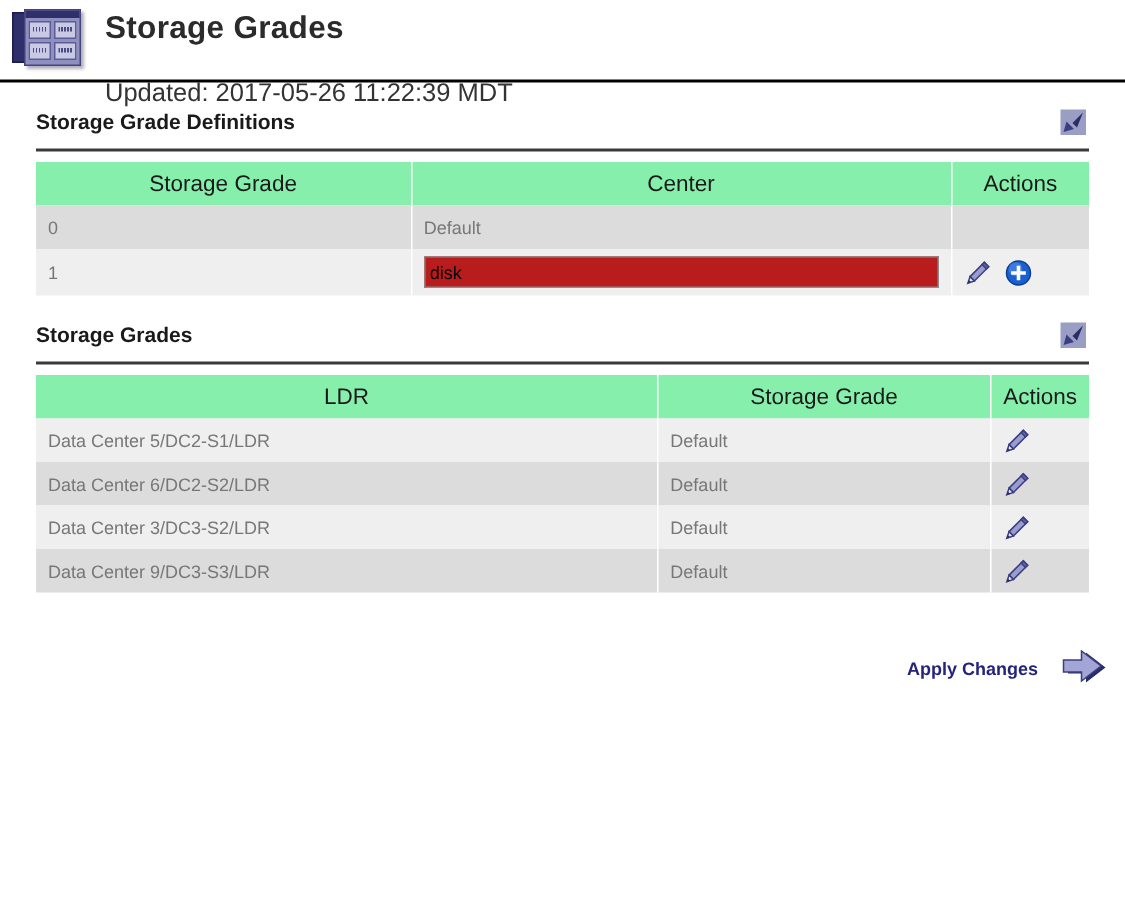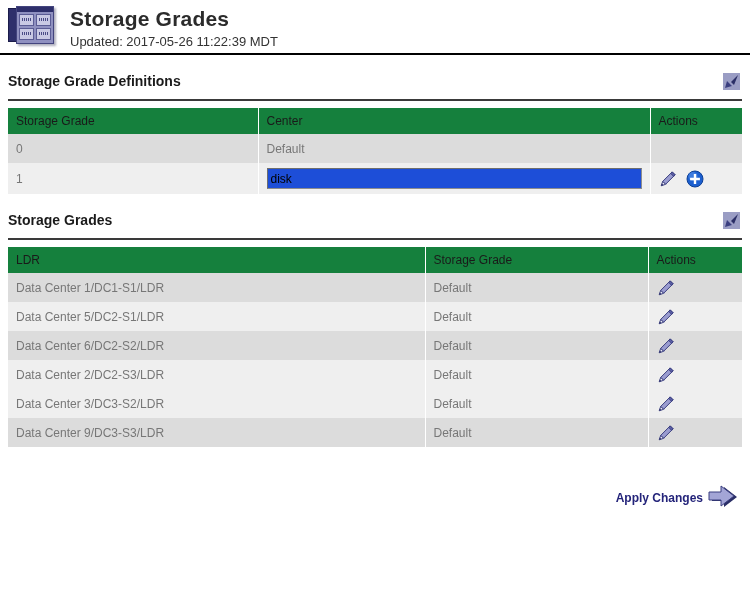--- a/index.html
+++ b/index.html
@@ -64,32 +64,32 @@
   }
   .header-text { padding-top: 1px; }
   .page-title {
     font-size: 21px;
     font-weight: bold;
     color: #2b2b2b;
     line-height: 24px;
     letter-spacing: .2px;
   }
   .page-updated {
-    font-size: 13px;
+    font-size: 17px;
     color: #333333;
-    margin-top: 3px;
+    margin-top: 21px;
   }
   .header-rule {
     border-top: 2px solid #000000;
     margin: 0;
     height: 0;
   }
 
   
-  .section { padding: 0 8px; }
+  .section { padding: 0 24px; }
   .section-head {
     display: flex;
     align-items: center;
     justify-content: space-between;
     height: 36px;
     margin-top: 8px;
   }
   .section-title {
     font-size: 14px;
     font-weight: bold;
@@ -109,28 +109,28 @@
     margin-bottom: 7px;
   }
 
   
   table {
     width: 100%;
     border-collapse: collapse;
     font-size: 12px;
   }
   thead th {
-    background: #15803d;
+    background: #86efac;
     color: #1a1a1a;
     font-weight: normal;
-    text-align: left;
+    text-align: center;
     padding: 6px 8px;
     height: 25px;
     border-right: 1px solid #ffffff;
-    font-size: 12px;
+    font-size: 15px;
   }
   thead th:last-child { border-right: none; }
   tbody td {
     color: #777777;
     padding: 5px 8px;
     height: 29px;
     border-right: 1px solid #ffffff;
     vertical-align: middle;
   }
   tbody td:last-child { border-right: none; }
@@ -141,21 +141,21 @@
   .label-input {
     width: 100%;
     height: 21px;
     font-family: "Liberation Sans", sans-serif;
     font-size: 12px;
     color: #000000;
     padding: 1px 3px;
     border: 1px solid #8d8d8d;
     border-top-color: #6e6e6e;
     border-left-color: #6e6e6e;
-    background: #1d4ed8;
+    background: #b91c1c;
     outline: none;
   }
   .actions-cell { white-space: nowrap; }
   .icon-btn {
     display: inline-block;
     vertical-align: middle;
     width: 18px; height: 18px;
     margin-right: 6px;
     cursor: pointer;
   }
@@ -166,21 +166,21 @@
     display: flex;
     align-items: center;
     justify-content: flex-end;
     padding: 0 8px;
     margin-top: 38px;
   }
   .apply-label {
     font-size: 12px;
     font-weight: bold;
     color: #24247a;
-    margin-right: 5px;
+    margin-right: 16px;
     cursor: pointer;
   }
   .apply-arrow { width: 34px; height: 26px; cursor: pointer; }
 </style>
 </head>
 <body>
 
 <div class="page-header">
   <div class="header-icon">
     <div class="hi-back"></div>
@@ -267,52 +267,32 @@
 
   <table>
     <thead>
       <tr>
         <th style="width:417px">LDR</th>
         <th style="width:223px">Storage Grade</th>
         <th>Actions</th>
       </tr>
     </thead>
     <tbody id="grades-body">
-        <tr class="odd">
-          <td>Data Center 1/DC1-S1/LDR</td>
-          <td>Default</td>
-          <td class="actions-cell"><span class="icon-btn"><svg width="18" height="18" viewBox="0 0 18 18">
-                <path d="M13.2 1.9 L16.1 4.8 L6.6 14.3 L3.7 11.4 Z" fill="#9a9cd0" stroke="#3b3f80" stroke-width="1"></path>
-                <path d="M13.2 1.9 L16.1 4.8 L14.6 6.3 L11.7 3.4 Z" fill="#5d61a8" stroke="#3b3f80" stroke-width="1"></path>
-                <path d="M3.7 11.4 L6.6 14.3 L2.2 15.8 Z" fill="#e8e8f4" stroke="#3b3f80" stroke-width="1"></path>
-                <path d="M2.9 13.6 L4.4 15.1 L2.2 15.8 Z" fill="#2a2e66"></path>
-              </svg></span></td>
-        </tr>
         <tr class="even">
           <td>Data Center 5/DC2-S1/LDR</td>
           <td>Default</td>
           <td class="actions-cell"><span class="icon-btn"><svg width="18" height="18" viewBox="0 0 18 18">
                 <path d="M13.2 1.9 L16.1 4.8 L6.6 14.3 L3.7 11.4 Z" fill="#9a9cd0" stroke="#3b3f80" stroke-width="1"></path>
                 <path d="M13.2 1.9 L16.1 4.8 L14.6 6.3 L11.7 3.4 Z" fill="#5d61a8" stroke="#3b3f80" stroke-width="1"></path>
                 <path d="M3.7 11.4 L6.6 14.3 L2.2 15.8 Z" fill="#e8e8f4" stroke="#3b3f80" stroke-width="1"></path>
                 <path d="M2.9 13.6 L4.4 15.1 L2.2 15.8 Z" fill="#2a2e66"></path>
               </svg></span></td>
         </tr>
         <tr class="odd">
           <td>Data Center 6/DC2-S2/LDR</td>
-          <td>Default</td>
-          <td class="actions-cell"><span class="icon-btn"><svg width="18" height="18" viewBox="0 0 18 18">
-                <path d="M13.2 1.9 L16.1 4.8 L6.6 14.3 L3.7 11.4 Z" fill="#9a9cd0" stroke="#3b3f80" stroke-width="1"></path>
-                <path d="M13.2 1.9 L16.1 4.8 L14.6 6.3 L11.7 3.4 Z" fill="#5d61a8" stroke="#3b3f80" stroke-width="1"></path>
-                <path d="M3.7 11.4 L6.6 14.3 L2.2 15.8 Z" fill="#e8e8f4" stroke="#3b3f80" stroke-width="1"></path>
-                <path d="M2.9 13.6 L4.4 15.1 L2.2 15.8 Z" fill="#2a2e66"></path>
-              </svg></span></td>
-        </tr>
-        <tr class="even">
-          <td>Data Center 2/DC2-S3/LDR</td>
           <td>Default</td>
           <td class="actions-cell"><span class="icon-btn"><svg width="18" height="18" viewBox="0 0 18 18">
                 <path d="M13.2 1.9 L16.1 4.8 L6.6 14.3 L3.7 11.4 Z" fill="#9a9cd0" stroke="#3b3f80" stroke-width="1"></path>
                 <path d="M13.2 1.9 L16.1 4.8 L14.6 6.3 L11.7 3.4 Z" fill="#5d61a8" stroke="#3b3f80" stroke-width="1"></path>
                 <path d="M3.7 11.4 L6.6 14.3 L2.2 15.8 Z" fill="#e8e8f4" stroke="#3b3f80" stroke-width="1"></path>
                 <path d="M2.9 13.6 L4.4 15.1 L2.2 15.8 Z" fill="#2a2e66"></path>
               </svg></span></td>
         </tr>
         <tr class="even">
           <td>Data Center 3/DC3-S2/LDR</td>

